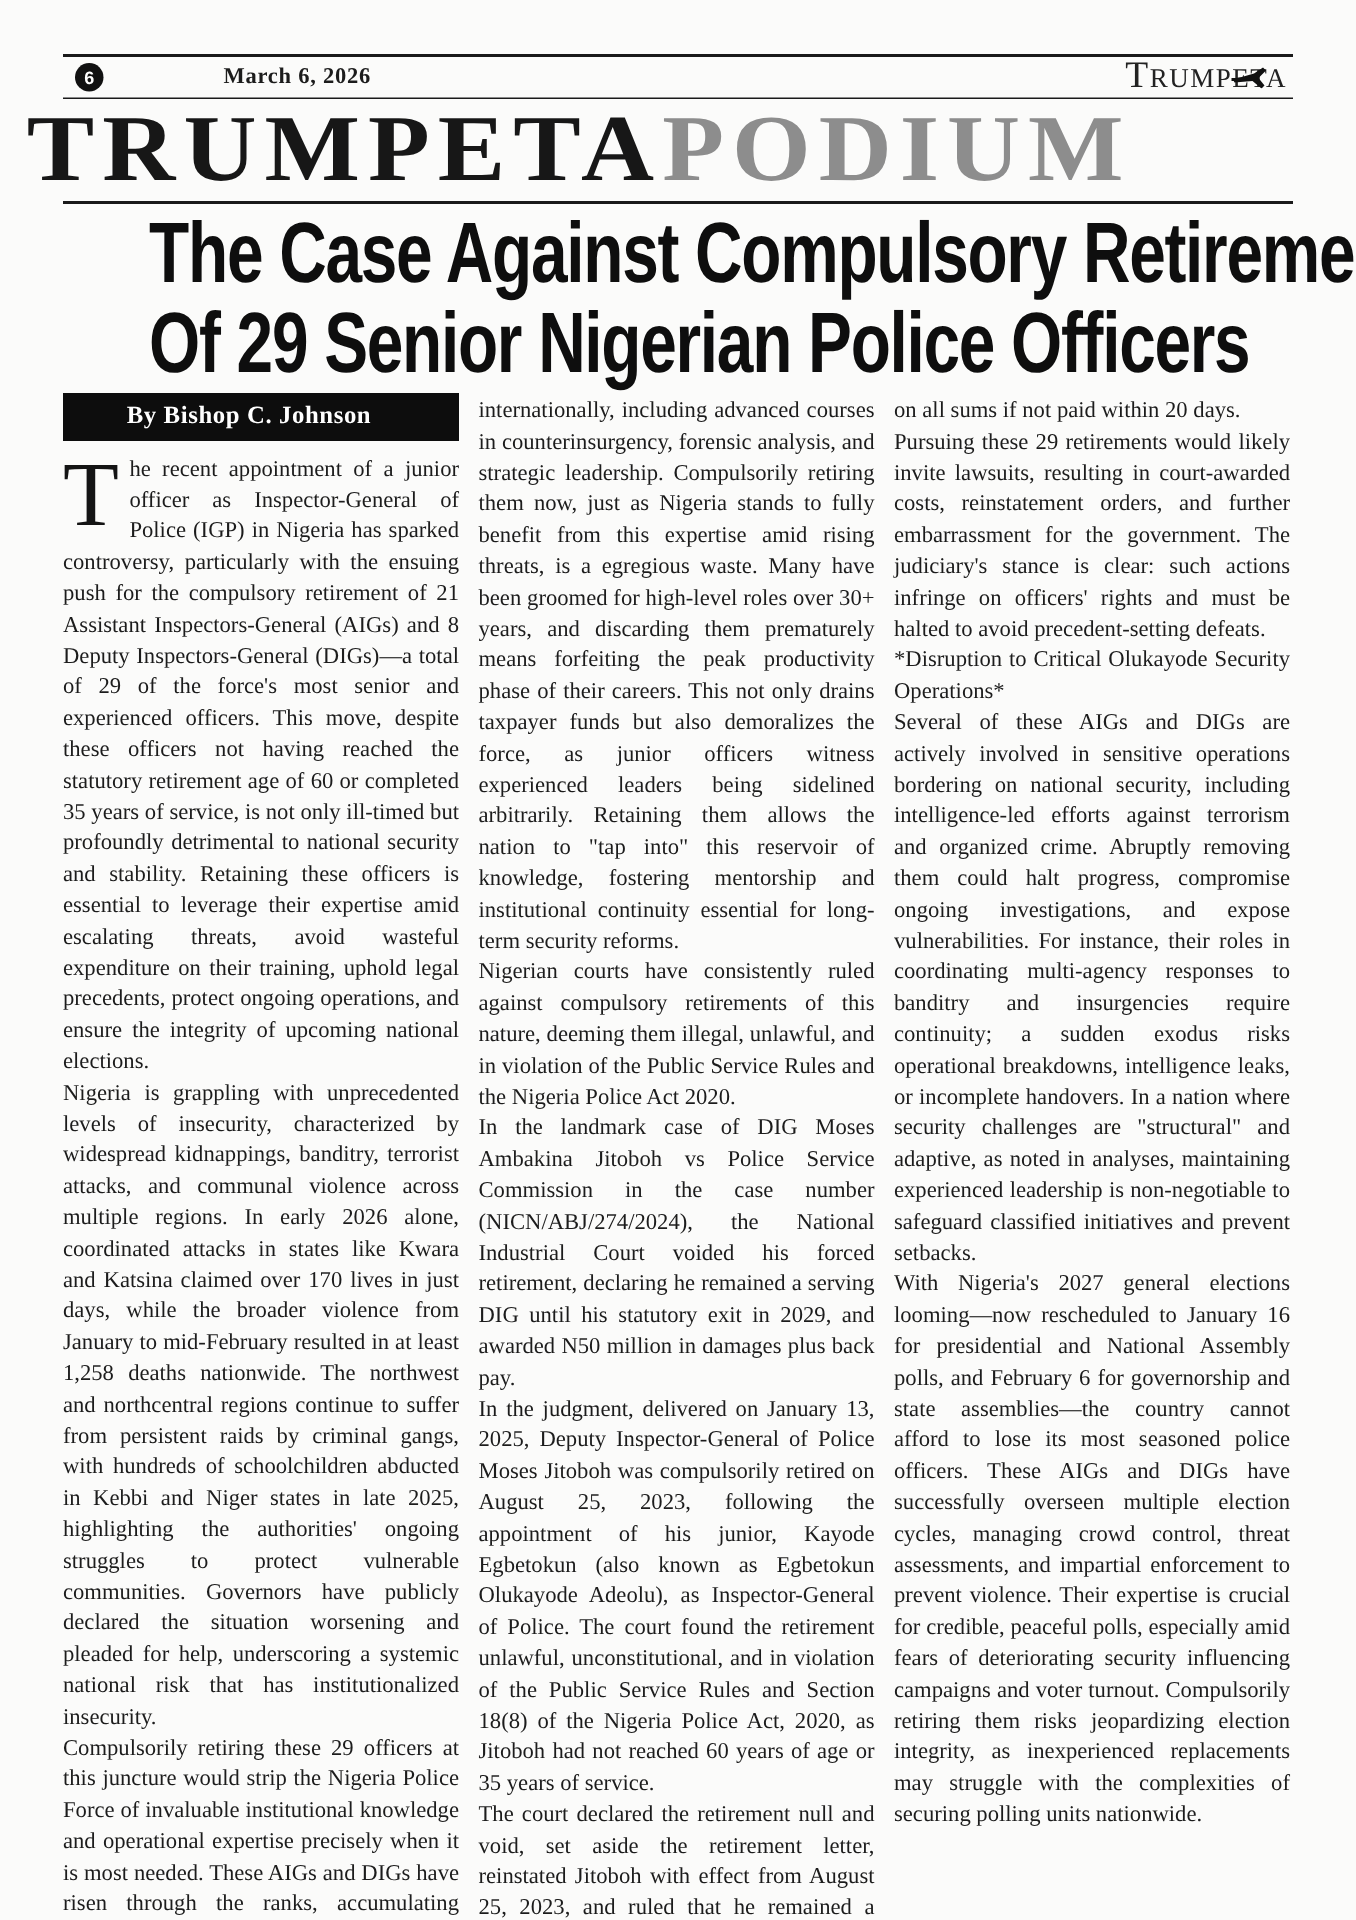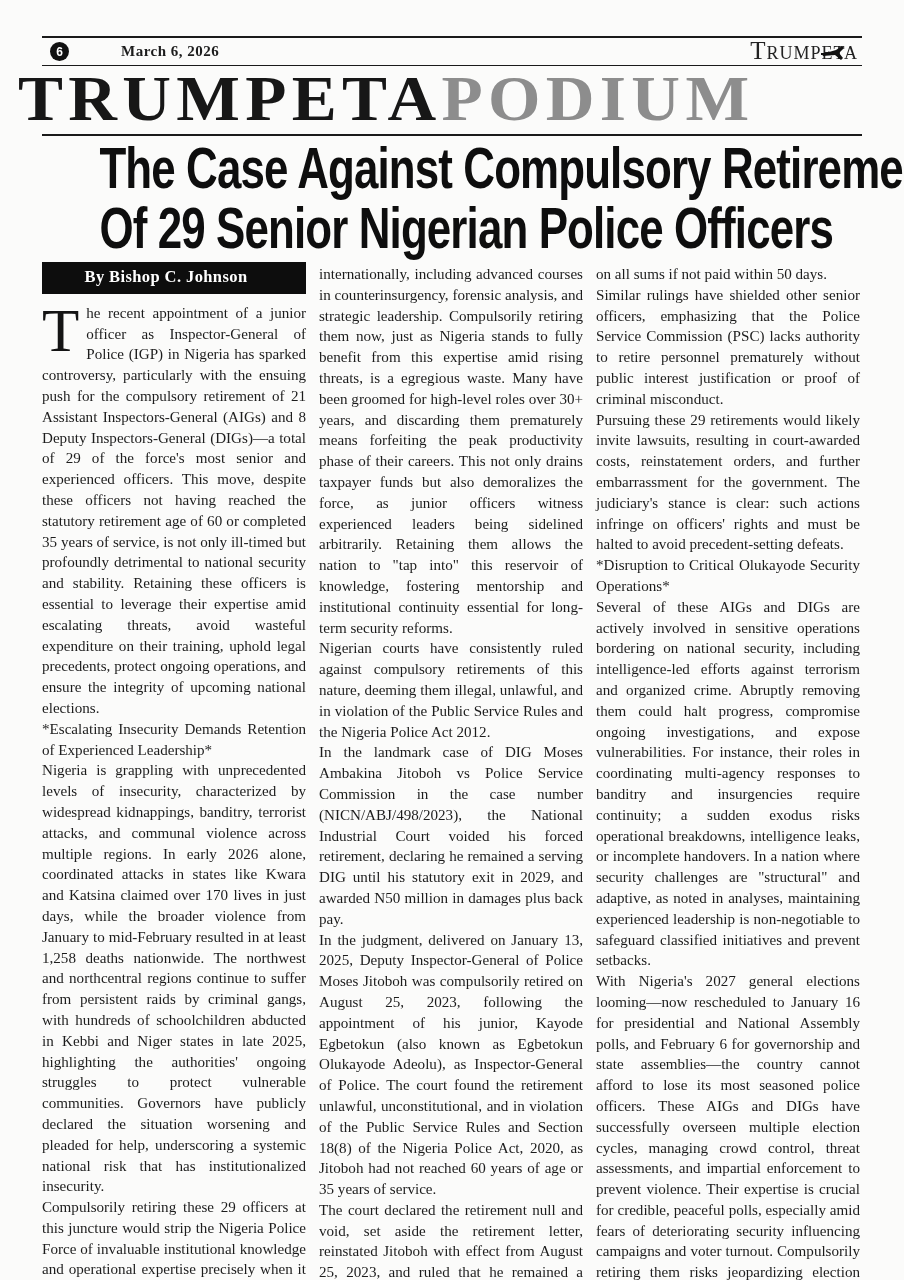--- a/index.html
+++ b/index.html
@@ -23,21 +23,21 @@
     position: relative;
   }
   .pagenum-circle {
     width: 19px; height: 19px; border-radius: 50%;
     background: #111; color: #fff;
     font-family: "Liberation Sans", sans-serif;
     font-size: 12px; font-weight: bold;
     display: flex; align-items: center; justify-content: center;
     margin-left: 8px;
   }
-  .date { font-weight: bold; font-size: 15px; margin-left: 52px; letter-spacing: .5px; }
+  .date { font-weight: bold; font-size: 15px; margin-left: 80px; letter-spacing: .5px; }
   .minilogo {
     position: absolute; right: 4px; top: -1px;
     font-family: "Liberation Serif", serif;
     font-size: 25px; letter-spacing: 1px; color: #222;
     font-variant: small-caps;
   }
   .minilogo .trumpet-glyph { position: absolute; right: 12px; top: 1px; }
 
   
   .masthead {
@@ -135,34 +135,32 @@
 
   <div class="headline">
     <div class="headline-line">The Case Against Compulsory Retirement</div>
     <div class="headline-line">Of 29 Senior Nigerian Police Officers</div>
   </div>
 
   <div class="columns">
     <div class="col col-1">
       <div class="byline-bar">By Bishop C. Johnson</div>
     <p><span class="dropcap">T</span>he recent appointment of a junior officer as Inspector-General of Police (IGP) in Nigeria has sparked controversy, particularly with the ensuing push for the compulsory retirement of 21 Assistant Inspectors-General (AIGs) and 8 Deputy Inspectors-General (DIGs)—a total of 29 of the force's most senior and experienced officers. This move, despite these officers not having reached the statutory retirement age of 60 or completed 35 years of service, is not only ill-timed but profoundly detrimental to national security and stability. Retaining these officers is essential to leverage their expertise amid escalating threats, avoid wasteful expenditure on their training, uphold legal precedents, protect ongoing operations, and ensure the integrity of upcoming national elections.</p>
-        <p>*Escalating Insecurity Demands Retention of Experienced Leadership*</p>
         <p>Nigeria is grappling with unprecedented levels of insecurity, characterized by widespread kidnappings, banditry, terrorist attacks, and communal violence across multiple regions. In early 2026 alone, coordinated attacks in states like Kwara and Katsina claimed over 170 lives in just days, while the broader violence from January to mid-February resulted in at least 1,258 deaths nationwide. The northwest and northcentral regions continue to suffer from persistent raids by criminal gangs, with hundreds of schoolchildren abducted in Kebbi and Niger states in late 2025, highlighting the authorities' ongoing struggles to protect vulnerable communities. Governors have publicly declared the situation worsening and pleaded for help, underscoring a systemic national risk that has institutionalized insecurity.</p>
         <p>Compulsorily retiring these 29 officers at this juncture would strip the Nigeria Police Force of invaluable institutional knowledge and operational expertise precisely when it is most needed. These AIGs and DIGs have risen through the ranks, accumulating decades of hands-on experience in counterterrorism, intelligence gathering, and community policing—skills honed through years of dealing with Boko Haram in the northeast, banditry in the northwest, and emerging threats in the south. Their removal would create a leadership vacuum, exacerbating the force's capacity gaps and potentially leading to more unchecked atrocities.</p>
       </div>
     <div class="col col-2">
         <p>internationally, including advanced courses in counterinsurgency, forensic analysis, and strategic leadership. Compulsorily retiring them now, just as Nigeria stands to fully benefit from this expertise amid rising threats, is a egregious waste. Many have been groomed for high-level roles over 30+ years, and discarding them prematurely means forfeiting the peak productivity phase of their careers. This not only drains taxpayer funds but also demoralizes the force, as junior officers witness experienced leaders being sidelined arbitrarily. Retaining them allows the nation to "tap into" this reservoir of knowledge, fostering mentorship and institutional continuity essential for long-term security reforms.</p>
-        <p>Nigerian courts have consistently ruled against compulsory retirements of this nature, deeming them illegal, unlawful, and in violation of the Public Service Rules and the Nigeria Police Act 2012.</p>
-        <p>In the landmark case of DIG Moses Ambakina Jitoboh vs Police Service Commission in the case number (NICN/ABJ/498/2023), the National Industrial Court voided his forced retirement, declaring he remained a serving DIG until his statutory exit in 2029, and awarded N50 million in damages plus back pay.</p>
+        <p>Nigerian courts have consistently ruled against compulsory retirements of this nature, deeming them illegal, unlawful, and in violation of the Public Service Rules and the Nigeria Police Act 2020.</p>
+        <p>In the landmark case of DIG Moses Ambakina Jitoboh vs Police Service Commission in the case number (NICN/ABJ/274/2024), the National Industrial Court voided his forced retirement, declaring he remained a serving DIG until his statutory exit in 2029, and awarded N50 million in damages plus back pay.</p>
         <p>In the judgment, delivered on January 13, 2025, Deputy Inspector-General of Police Moses Jitoboh was compulsorily retired on August 25, 2023, following the appointment of his junior, Kayode Egbetokun (also known as Egbetokun Olukayode Adeolu), as Inspector-General of Police. The court found the retirement unlawful, unconstitutional, and in violation of the Public Service Rules and Section 18(8) of the Nigeria Police Act, 2020, as Jitoboh had not reached 60 years of age or 35 years of service.</p>
         <p>The court declared the retirement null and void, set aside the retirement letter, reinstated Jitoboh with effect from August 25, 2023, and ruled that he remained a serving officer until June 10, 2029 (his statutory retirement date). It awarded him all outstanding salaries, allowances, and perquisites of office to be paid immediately, plus N50,000,000 in general damages for embarrassment, pain, and stigma, and N750,000 in costs against the defendant.</p>
       </div>
     <div class="col col-3">
-        <p>on all sums if not paid within 50 days.</p>
-        <p>Similar rulings have shielded other senior officers, emphasizing that the Police Service Commission (PSC) lacks authority to retire personnel prematurely without public interest justification or proof of criminal misconduct.</p>
+        <p>on all sums if not paid within 20 days.</p>
         <p>Pursuing these 29 retirements would likely invite lawsuits, resulting in court-awarded costs, reinstatement orders, and further embarrassment for the government. The judiciary's stance is clear: such actions infringe on officers' rights and must be halted to avoid precedent-setting defeats.</p>
         <p>*Disruption to Critical Olukayode Security Operations*</p>
         <p>Several of these AIGs and DIGs are actively involved in sensitive operations bordering on national security, including intelligence-led efforts against terrorism and organized crime. Abruptly removing them could halt progress, compromise ongoing investigations, and expose vulnerabilities. For instance, their roles in coordinating multi-agency responses to banditry and insurgencies require continuity; a sudden exodus risks operational breakdowns, intelligence leaks, or incomplete handovers. In a nation where security challenges are "structural" and adaptive, as noted in analyses, maintaining experienced leadership is non-negotiable to safeguard classified initiatives and prevent setbacks.</p>
         <p>With Nigeria's 2027 general elections looming—now rescheduled to January 16 for presidential and National Assembly polls, and February 6 for governorship and state assemblies—the country cannot afford to lose its most seasoned police officers. These AIGs and DIGs have successfully overseen multiple election cycles, managing crowd control, threat assessments, and impartial enforcement to prevent violence. Their expertise is crucial for credible, peaceful polls, especially amid fears of deteriorating security influencing campaigns and voter turnout. Compulsorily retiring them risks jeopardizing election integrity, as inexperienced replacements may struggle with the complexities of securing polling units nationwide.</p>
       </div>
   </div>
 
 </div>
 
 </body></html>

